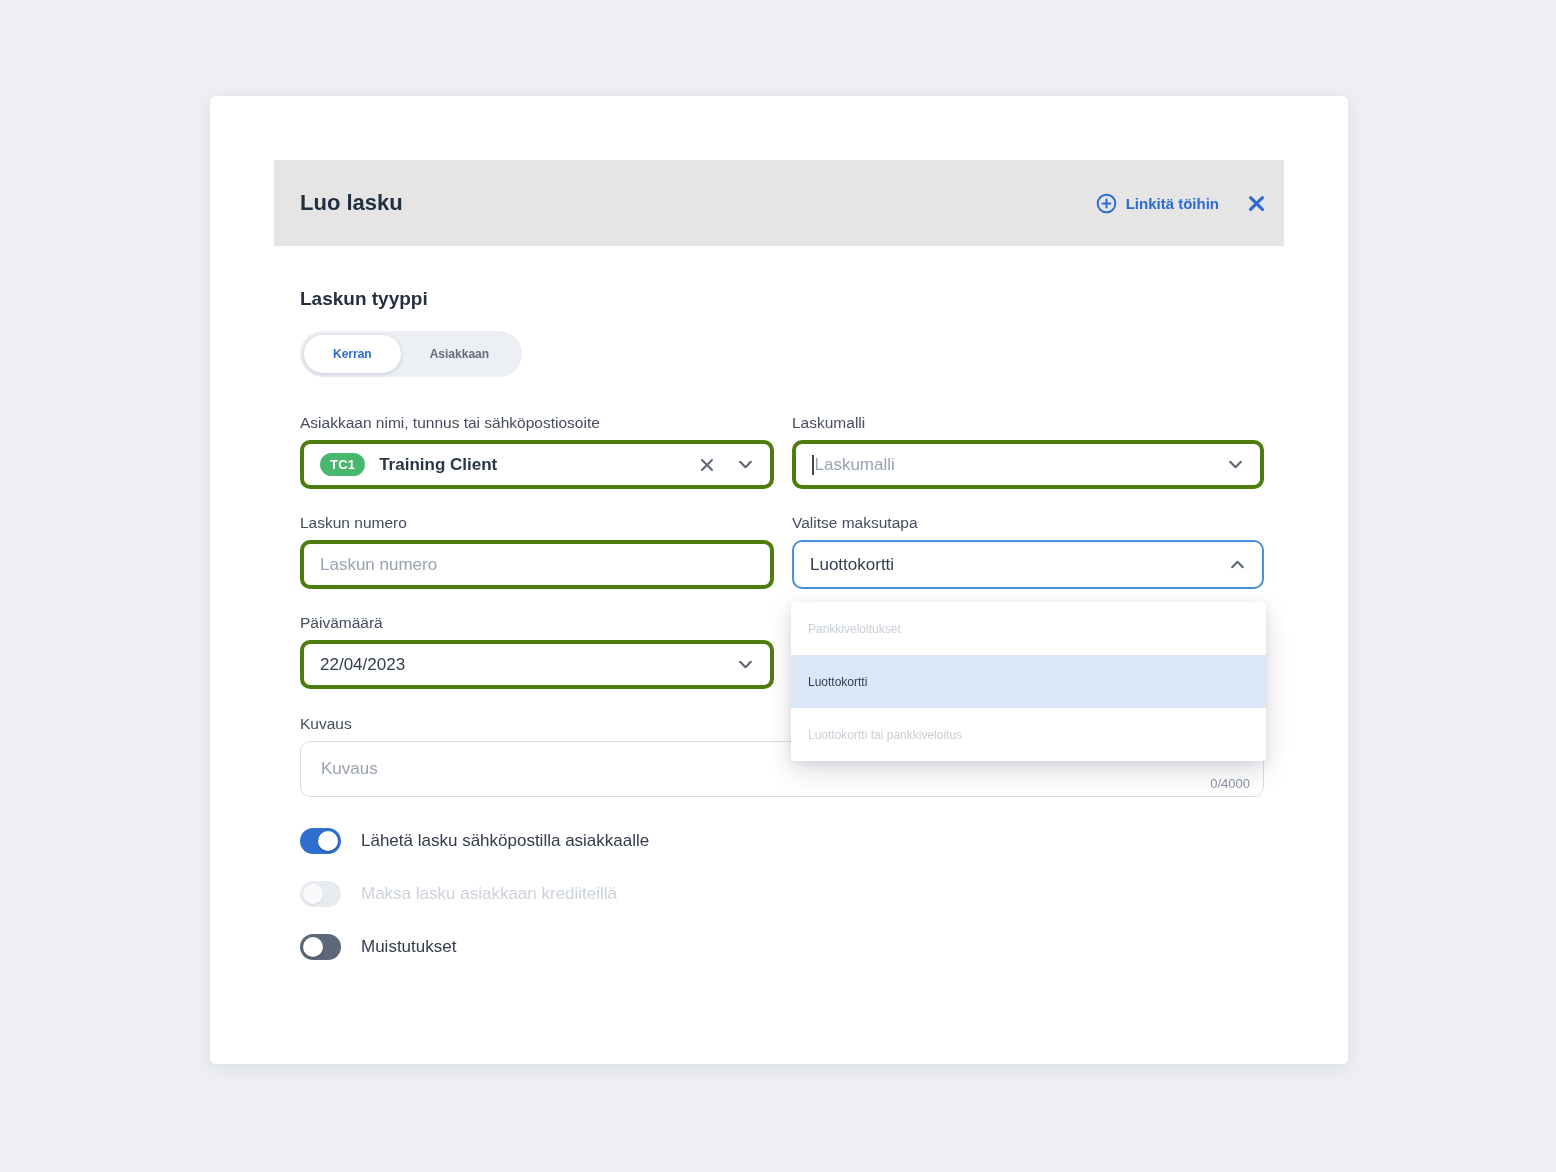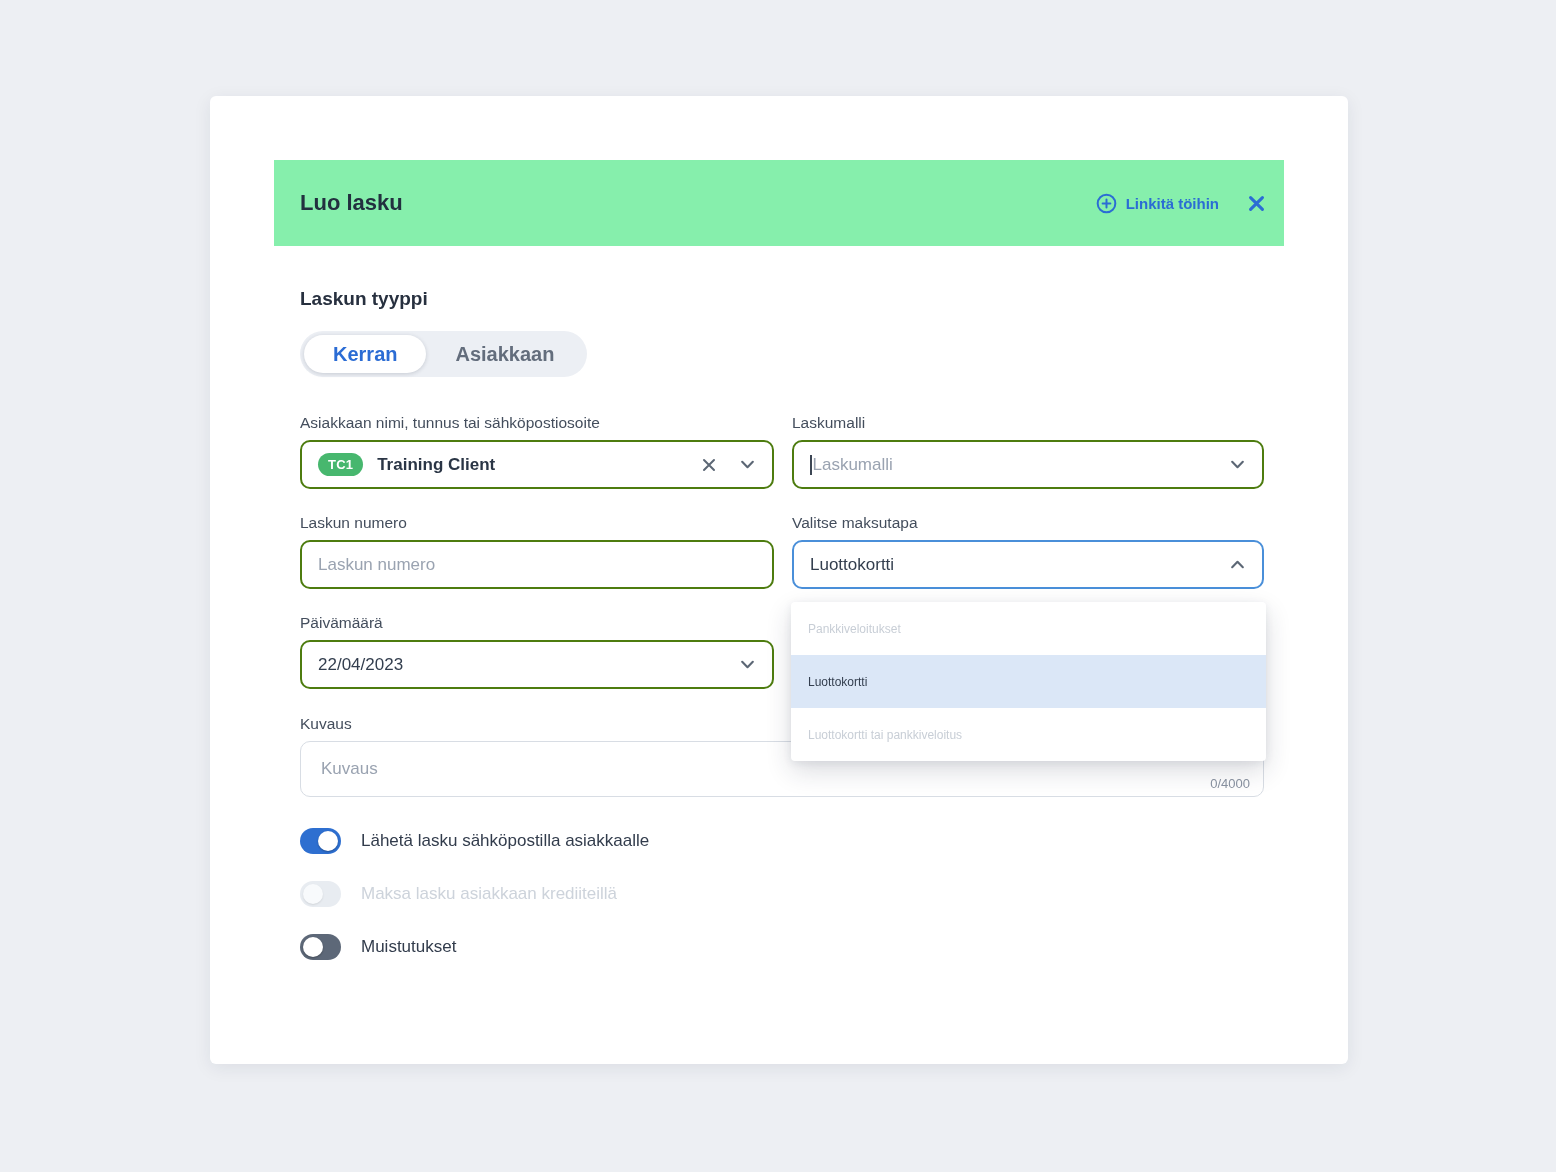--- a/index.html
+++ b/index.html
@@ -13,58 +13,58 @@
   }
   .card {
     position:absolute; left:210px; top:96px;
     width:1138px; height:968px;
     background:#ffffff; border-radius:6px;
     box-shadow:0 4px 18px rgba(25,39,62,.08);
   }
   
   .modal-header {
     margin:64px 64px 0 64px; height:86px;
-    background:#86efac;
+    background:#e5e5e5;
     display:flex; align-items:center; justify-content:space-between;
     padding:0 18px 0 26px;
   }
   .modal-title { font-size:22px; font-weight:700; color:#22303f; }
   .header-actions { display:flex; align-items:center; gap:28px; }
   .link-btn {
     display:flex; align-items:center; gap:9px;
     color:#2b6cd4; font-size:15px; font-weight:700; cursor:pointer;
   }
   .icon { display:inline-flex; }
   .close-btn { color:#2b6cd4; cursor:pointer; display:flex; align-items:center; }
   
   .form-area { margin:0 84px 0 90px; position:relative; }
   .section-heading { margin-top:42px; font-size:19px; font-weight:700; color:#27303f; }
   .segmented {
     margin-top:21px; display:inline-flex; align-items:center;
     background:#eceff4; border-radius:23px; padding:4px; height:46px;
   }
   .seg-option {
     height:38px; line-height:38px; border-radius:19px;
-    font-size:20px; font-weight:700; padding:0 29px;
+    font-size:12px; font-weight:700; padding:0 29px;
     color:#636d7c; cursor:pointer; white-space:nowrap;
   }
   .seg-option.selected {
     background:#ffffff; color:#2b6cd4;
     box-shadow:0 1px 4px rgba(30,40,60,.18);
   }
   .row { display:grid; grid-template-columns:474px 472px; column-gap:18px; }
   .row1 { margin-top:37px; }
   .rowN { margin-top:25px; }
   .row4 { margin-top:26px; }
   .field-label {
     font-size:15.5px; color:#444e5d; line-height:18px; margin-bottom:8px;
     display:block;
   }
   .field-box {
-    height:49px; background:#fff; border:2px solid #4d7c0f; border-radius:10px;
+    height:49px; background:#fff; border:4px solid #4d7c0f; border-radius:10px;
     display:flex; align-items:center; padding:0 16px; position:relative;
   }
   .field-box.focused { border:2px solid #4a8fd9; }
   .grow { flex:1; }
   .value-text { font-size:17px; color:#333e4e; }
   .placeholder-text { font-size:17px; color:#9aa3b1; }
   .chev { color:#5c6775; display:flex; }
   .text-input {
     width:100%; height:100%; border:none; outline:none; background:transparent;
     font-family:"Liberation Sans", sans-serif; font-size:17px; color:#333e4e;

